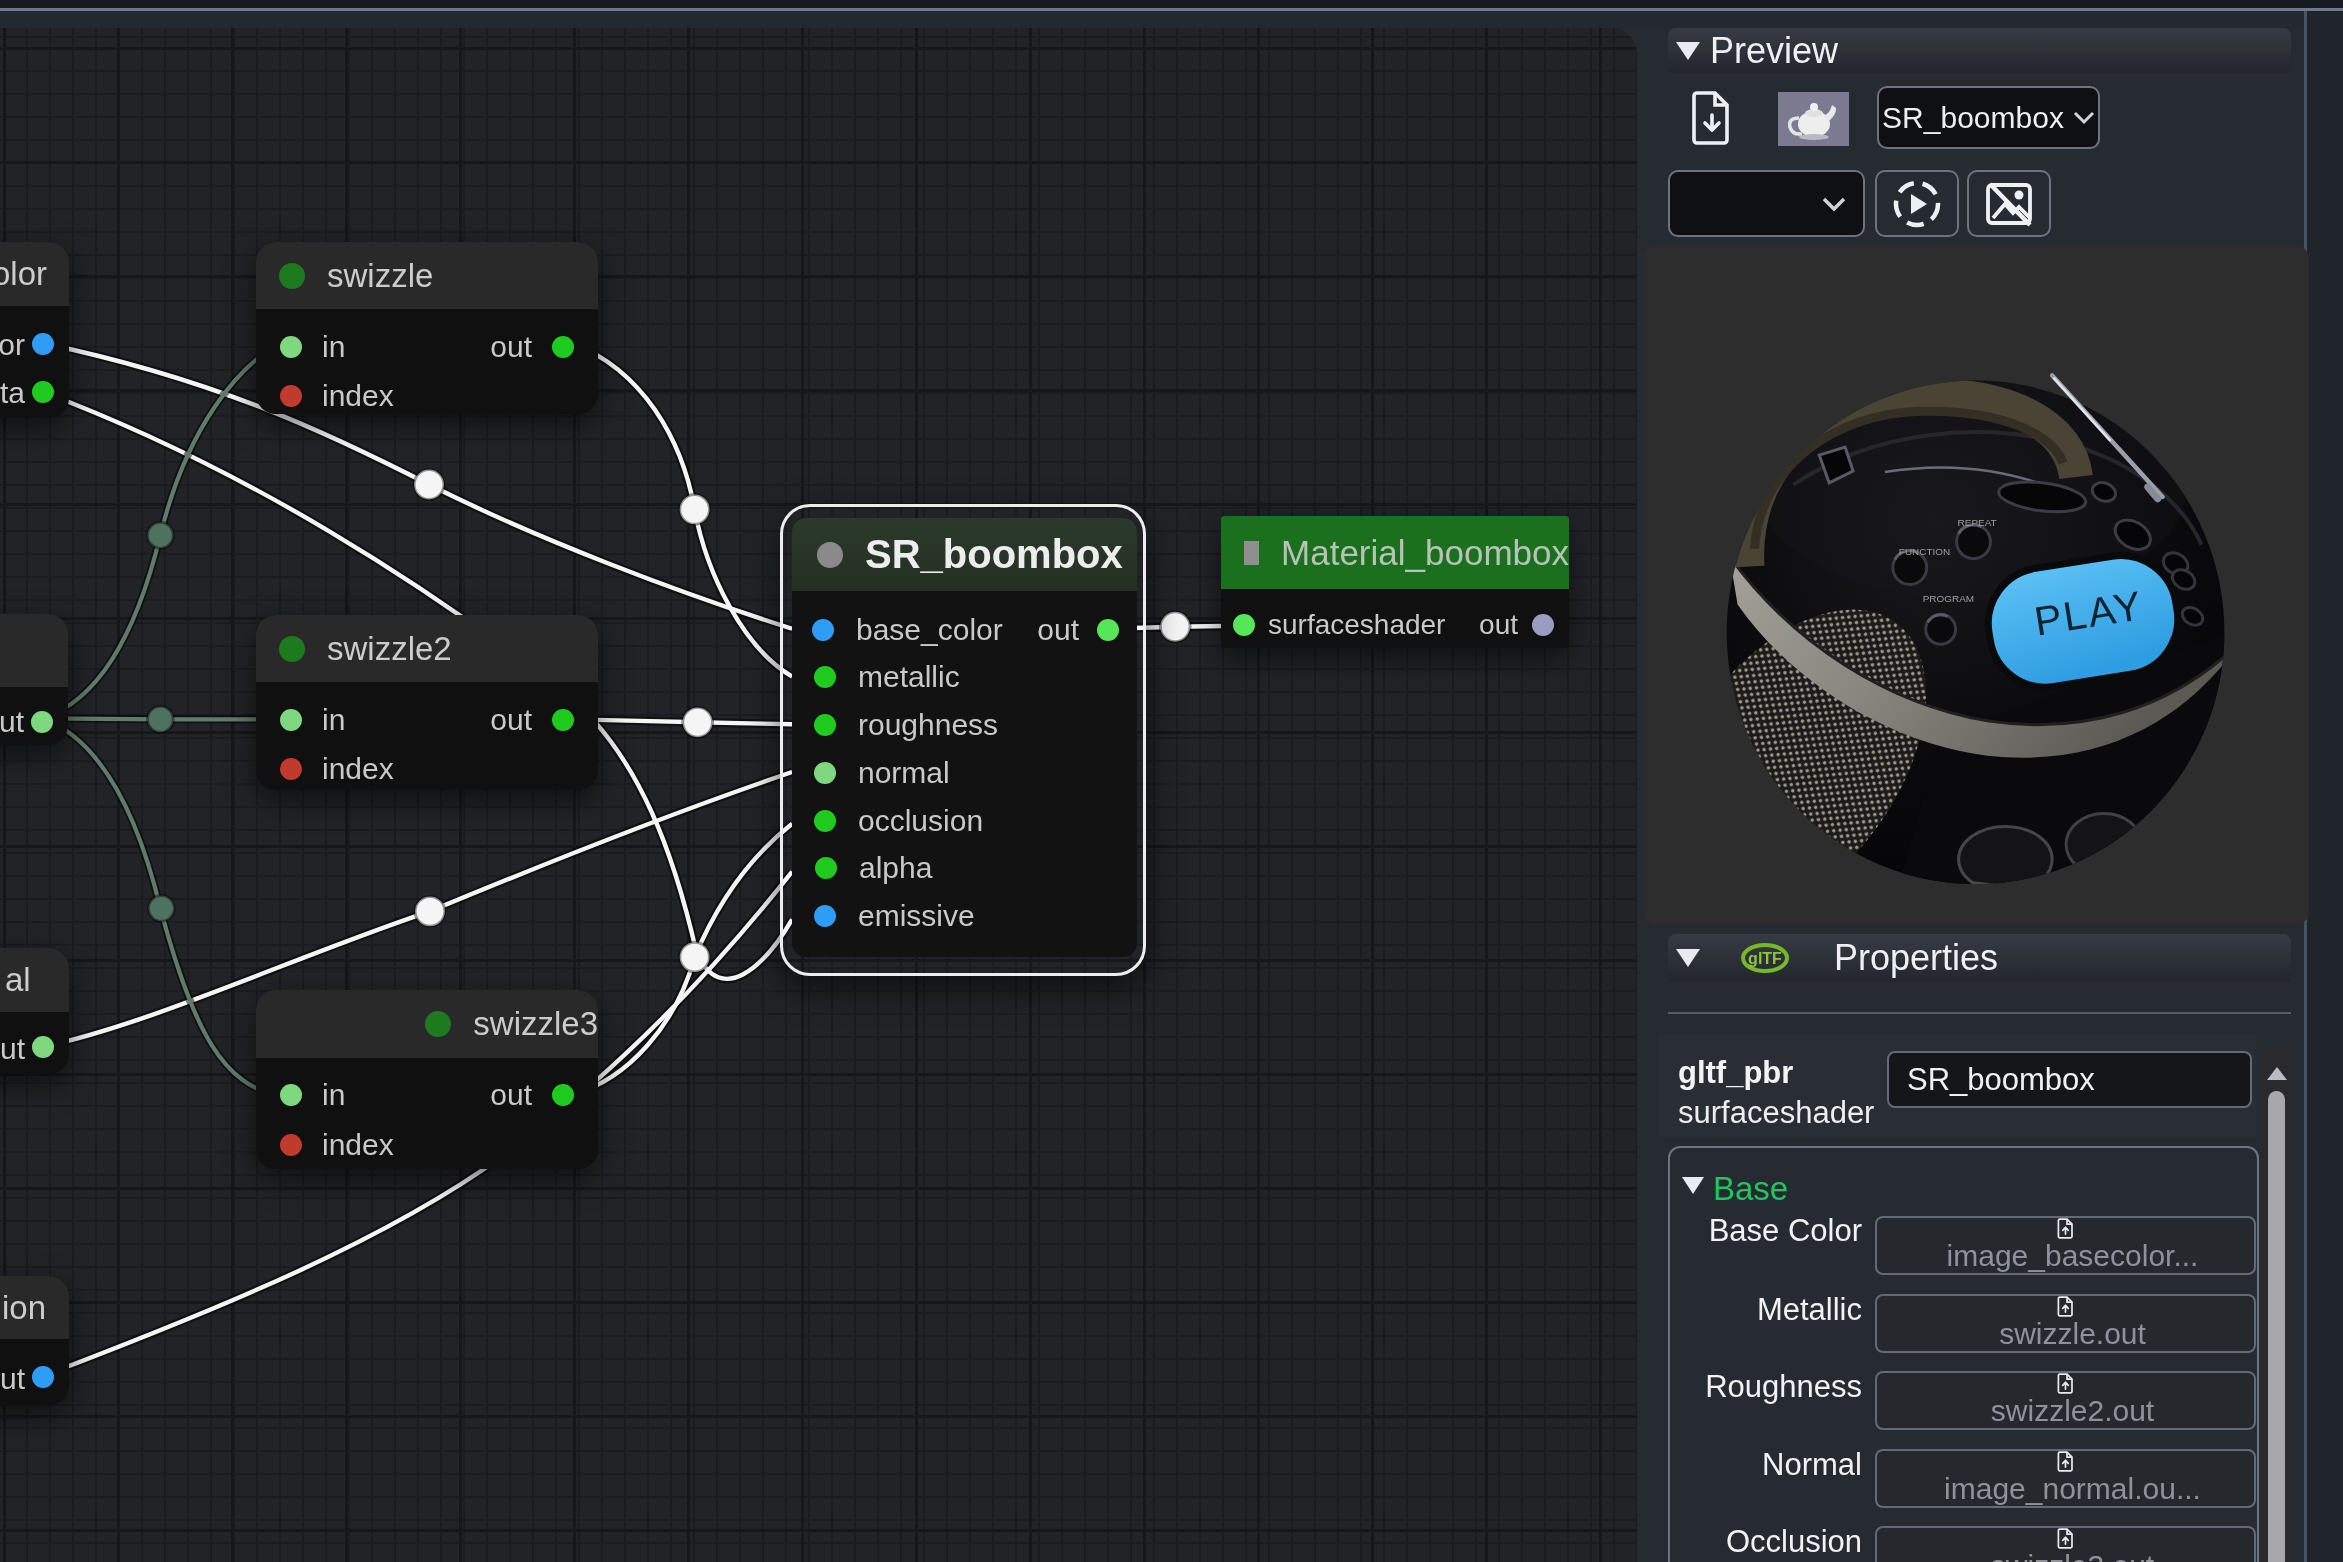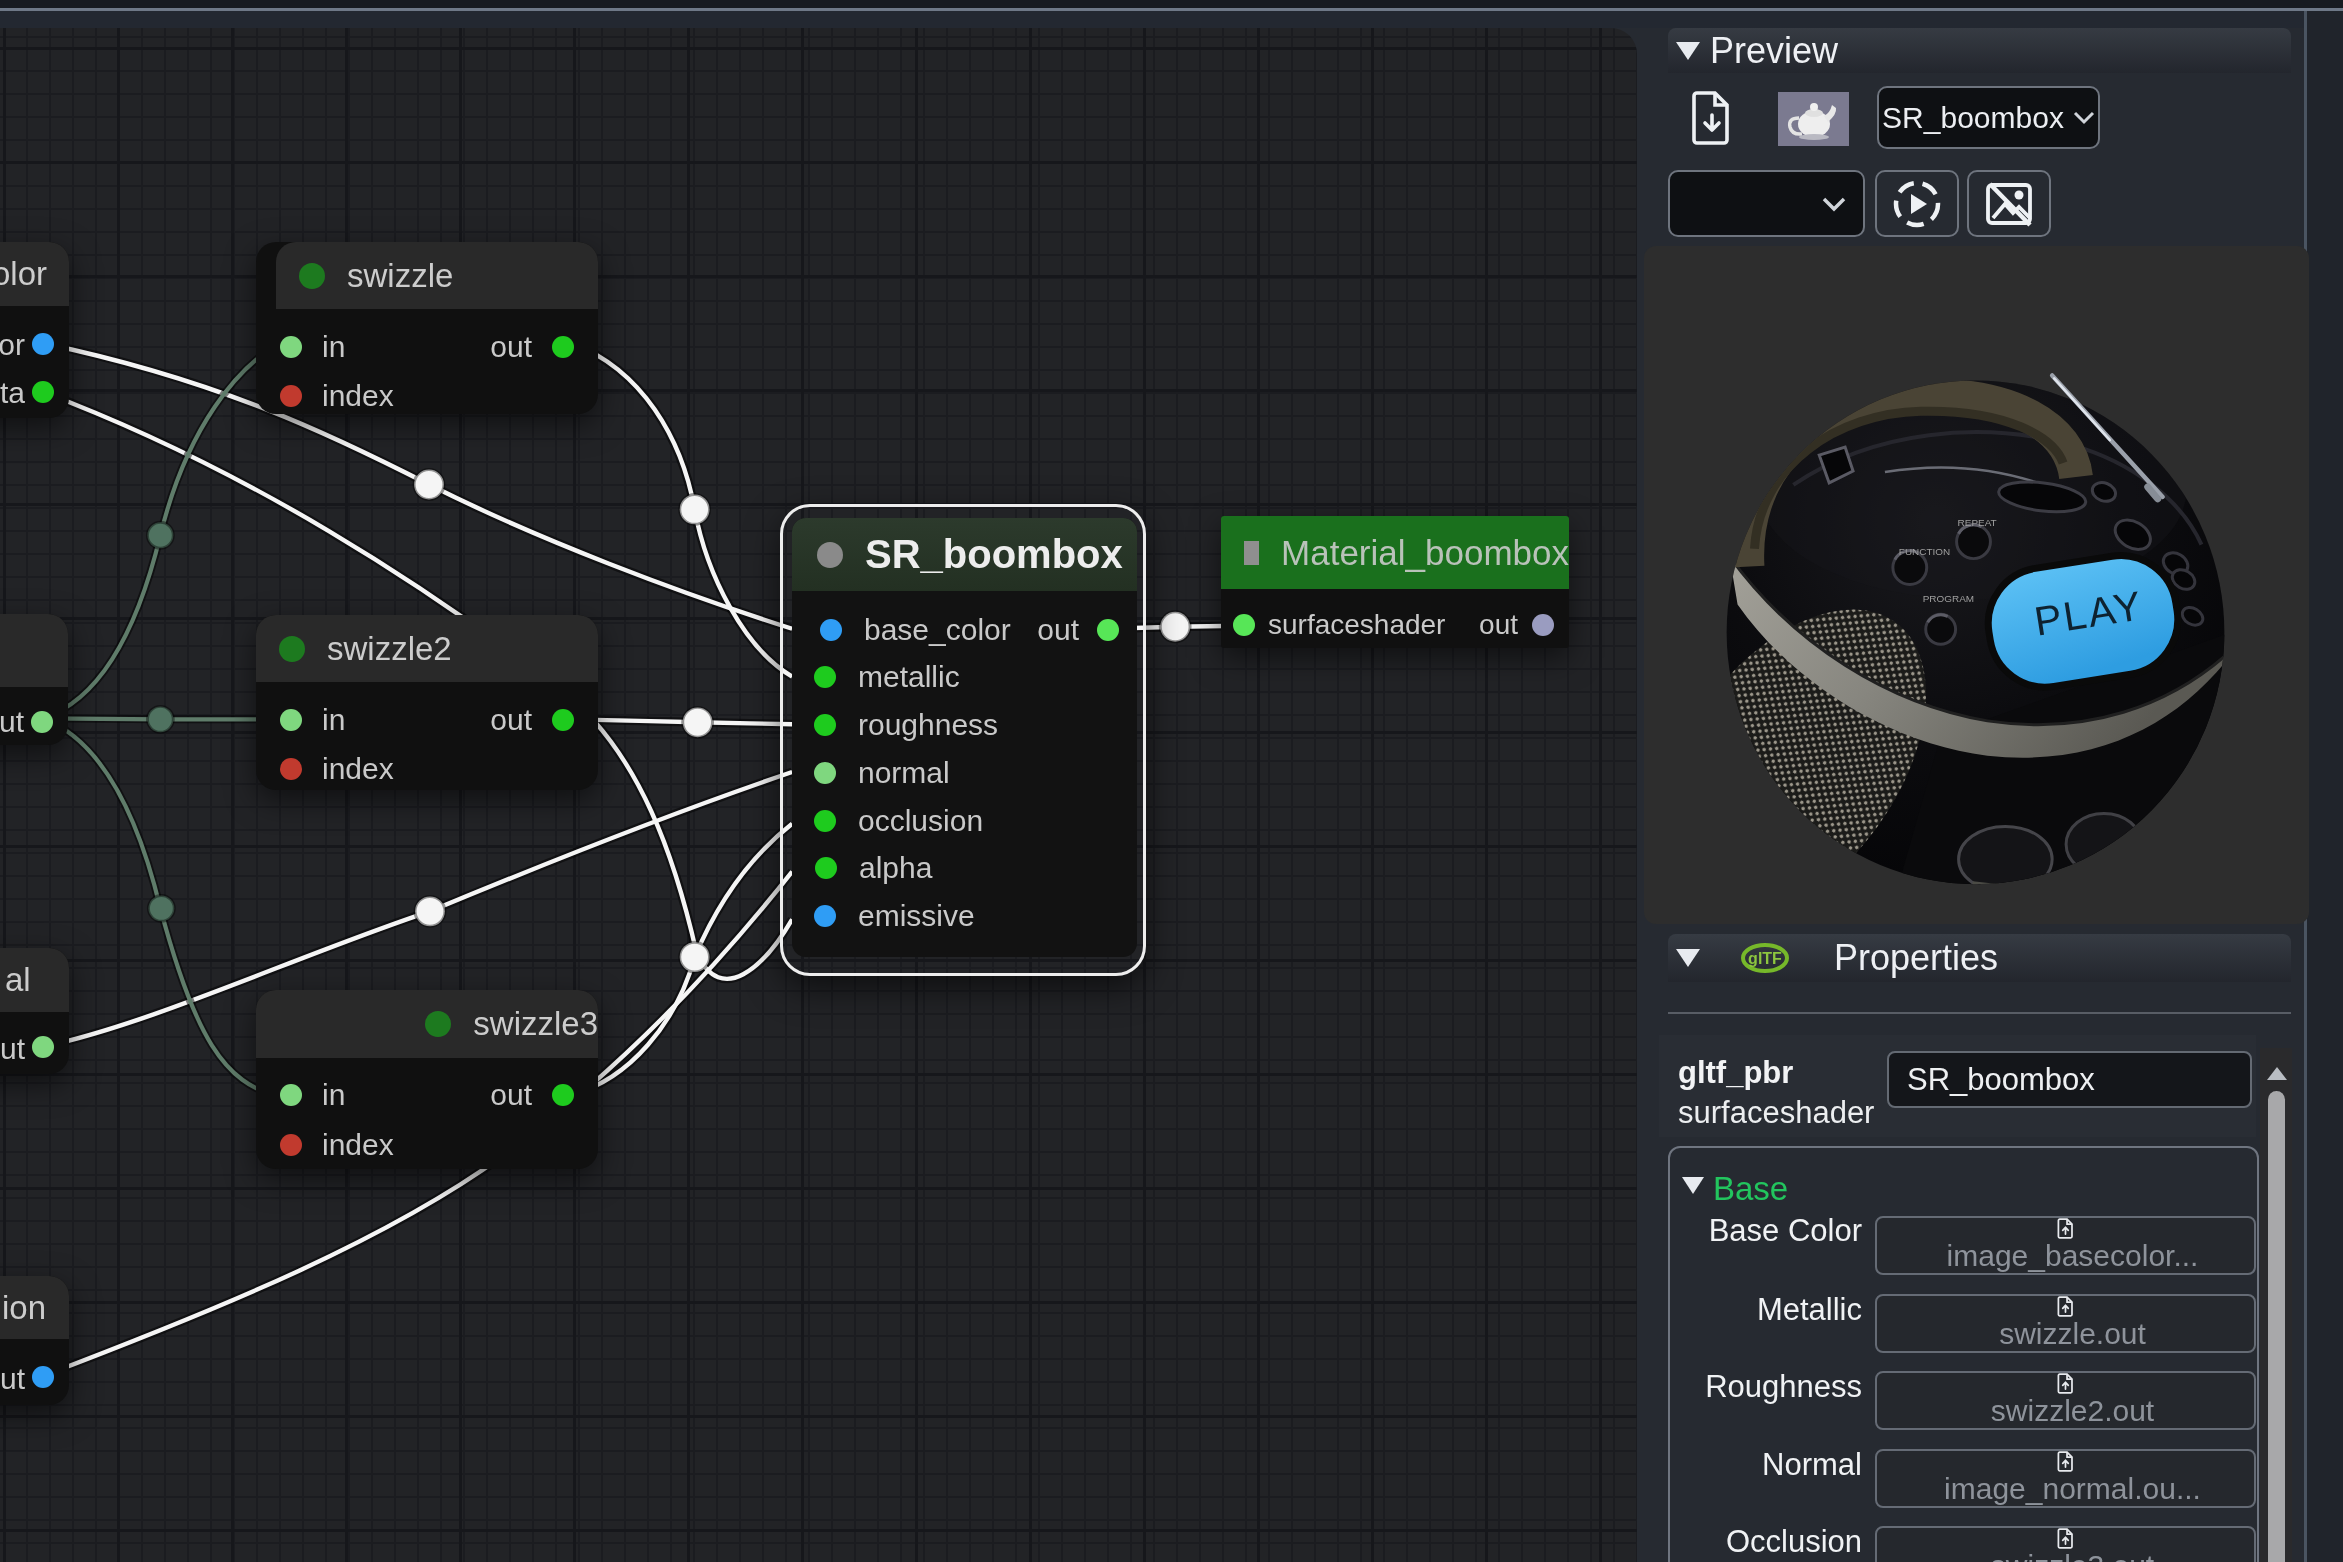--- a/index.html
+++ b/index.html
@@ -124,21 +124,21 @@
 
     <div class="node" style="left:-119px;top:1276px;width:188px;height:129px;">
       <div class="nhead" style="height:63px;">
           <span class="ntitle" style="margin-left:121px;">ion</span>
         </div>
       <div class="prow" style="right:44px;top:86px;">ut</div>
       <div class="pdot" style="position:absolute;right:15px;top:90px;background:#2f9df5;"></div>
     </div>
 
     <div class="node" style="left:256px;top:242px;width:342px;height:172px;">
-      <div class="nhead" style="height:67px;margin-left:20px;">
+      <div class="nhead" style="height:67px;">
           <div class="ndot" style="background:#1d7a1f;"></div>
           <span class="ntitle">swizzle</span>
         </div>
       <div class="prow" style="left:24px;top:88px;"><div class="pdot" style="background:#7fd77f;margin-right:20px;"></div>in</div>
       <div class="prow" style="right:24px;top:88px;">out<div class="pdot" style="background:#1ecb1e;margin-left:20px;"></div></div>
       <div class="prow" style="left:24px;top:137px;"><div class="pdot" style="background:#c13a2e;margin-right:20px;"></div>index</div>
     </div>
 
     <div class="node" style="left:256px;top:615px;width:342px;height:175px;">
       <div class="nhead" style="height:67px;">
@@ -159,21 +159,21 @@
       <div class="prow" style="right:24px;top:88px;">out<div class="pdot" style="background:#1ecb1e;margin-left:20px;"></div></div>
       <div class="prow" style="left:24px;top:138px;"><div class="pdot" style="background:#c13a2e;margin-right:20px;"></div>index</div>
     </div>
 
     <div class="abs" style="left:780px;top:504px;width:366px;height:472px;border:3px solid #ededed;border-radius:30px;box-sizing:border-box;box-shadow:0 12px 34px rgba(0,0,0,0.6);"></div>
     <div class="node" style="left:792px;top:518px;width:345px;height:439px;border-radius:14px;background:#121212;box-shadow:none;">
       <div class="nhead" style="height:73px;border-radius:14px 14px 0 0;background:linear-gradient(#2c3a2c,#233022);">
         <div class="ndot" style="background:#8a8a8a;margin-left:25px;"></div>
         <span class="ntitle" style="font-weight:bold;font-size:40px;color:#ededed;">SR_boombox</span>
       </div>
-      <div class="prow" style="left:28px;top:95px;"><div class="pdot" style="background:#2f9df5;margin-right:22px;"></div>base_color</div>
+      <div class="prow" style="left:20px;top:95px;"><div class="pdot" style="background:#2f9df5;margin-right:22px;"></div>base_color</div>
       <div class="prow" style="right:18px;top:95px;">out<div class="pdot" style="background:#57e657;margin-left:18px;"></div></div>
       <div class="prow" style="left:22px;top:142px;"><div class="pdot" style="background:#1ecb1e;margin-right:22px;"></div>metallic</div>
       <div class="prow" style="left:22px;top:190px;"><div class="pdot" style="background:#1ecb1e;margin-right:22px;"></div>roughness</div>
       <div class="prow" style="left:22px;top:238px;"><div class="pdot" style="background:#7fd77f;margin-right:22px;"></div>normal</div>
       <div class="prow" style="left:22px;top:286px;"><div class="pdot" style="background:#1ecb1e;margin-right:22px;"></div>occlusion</div>
       <div class="prow" style="left:23px;top:333px;"><div class="pdot" style="background:#1ecb1e;margin-right:22px;"></div>alpha</div>
       <div class="prow" style="left:22px;top:381px;"><div class="pdot" style="background:#2f9df5;margin-right:22px;"></div>emissive</div>
     </div>
 
     <div class="node" style="left:1221px;top:516px;width:348px;height:132px;border-radius:3px;">

